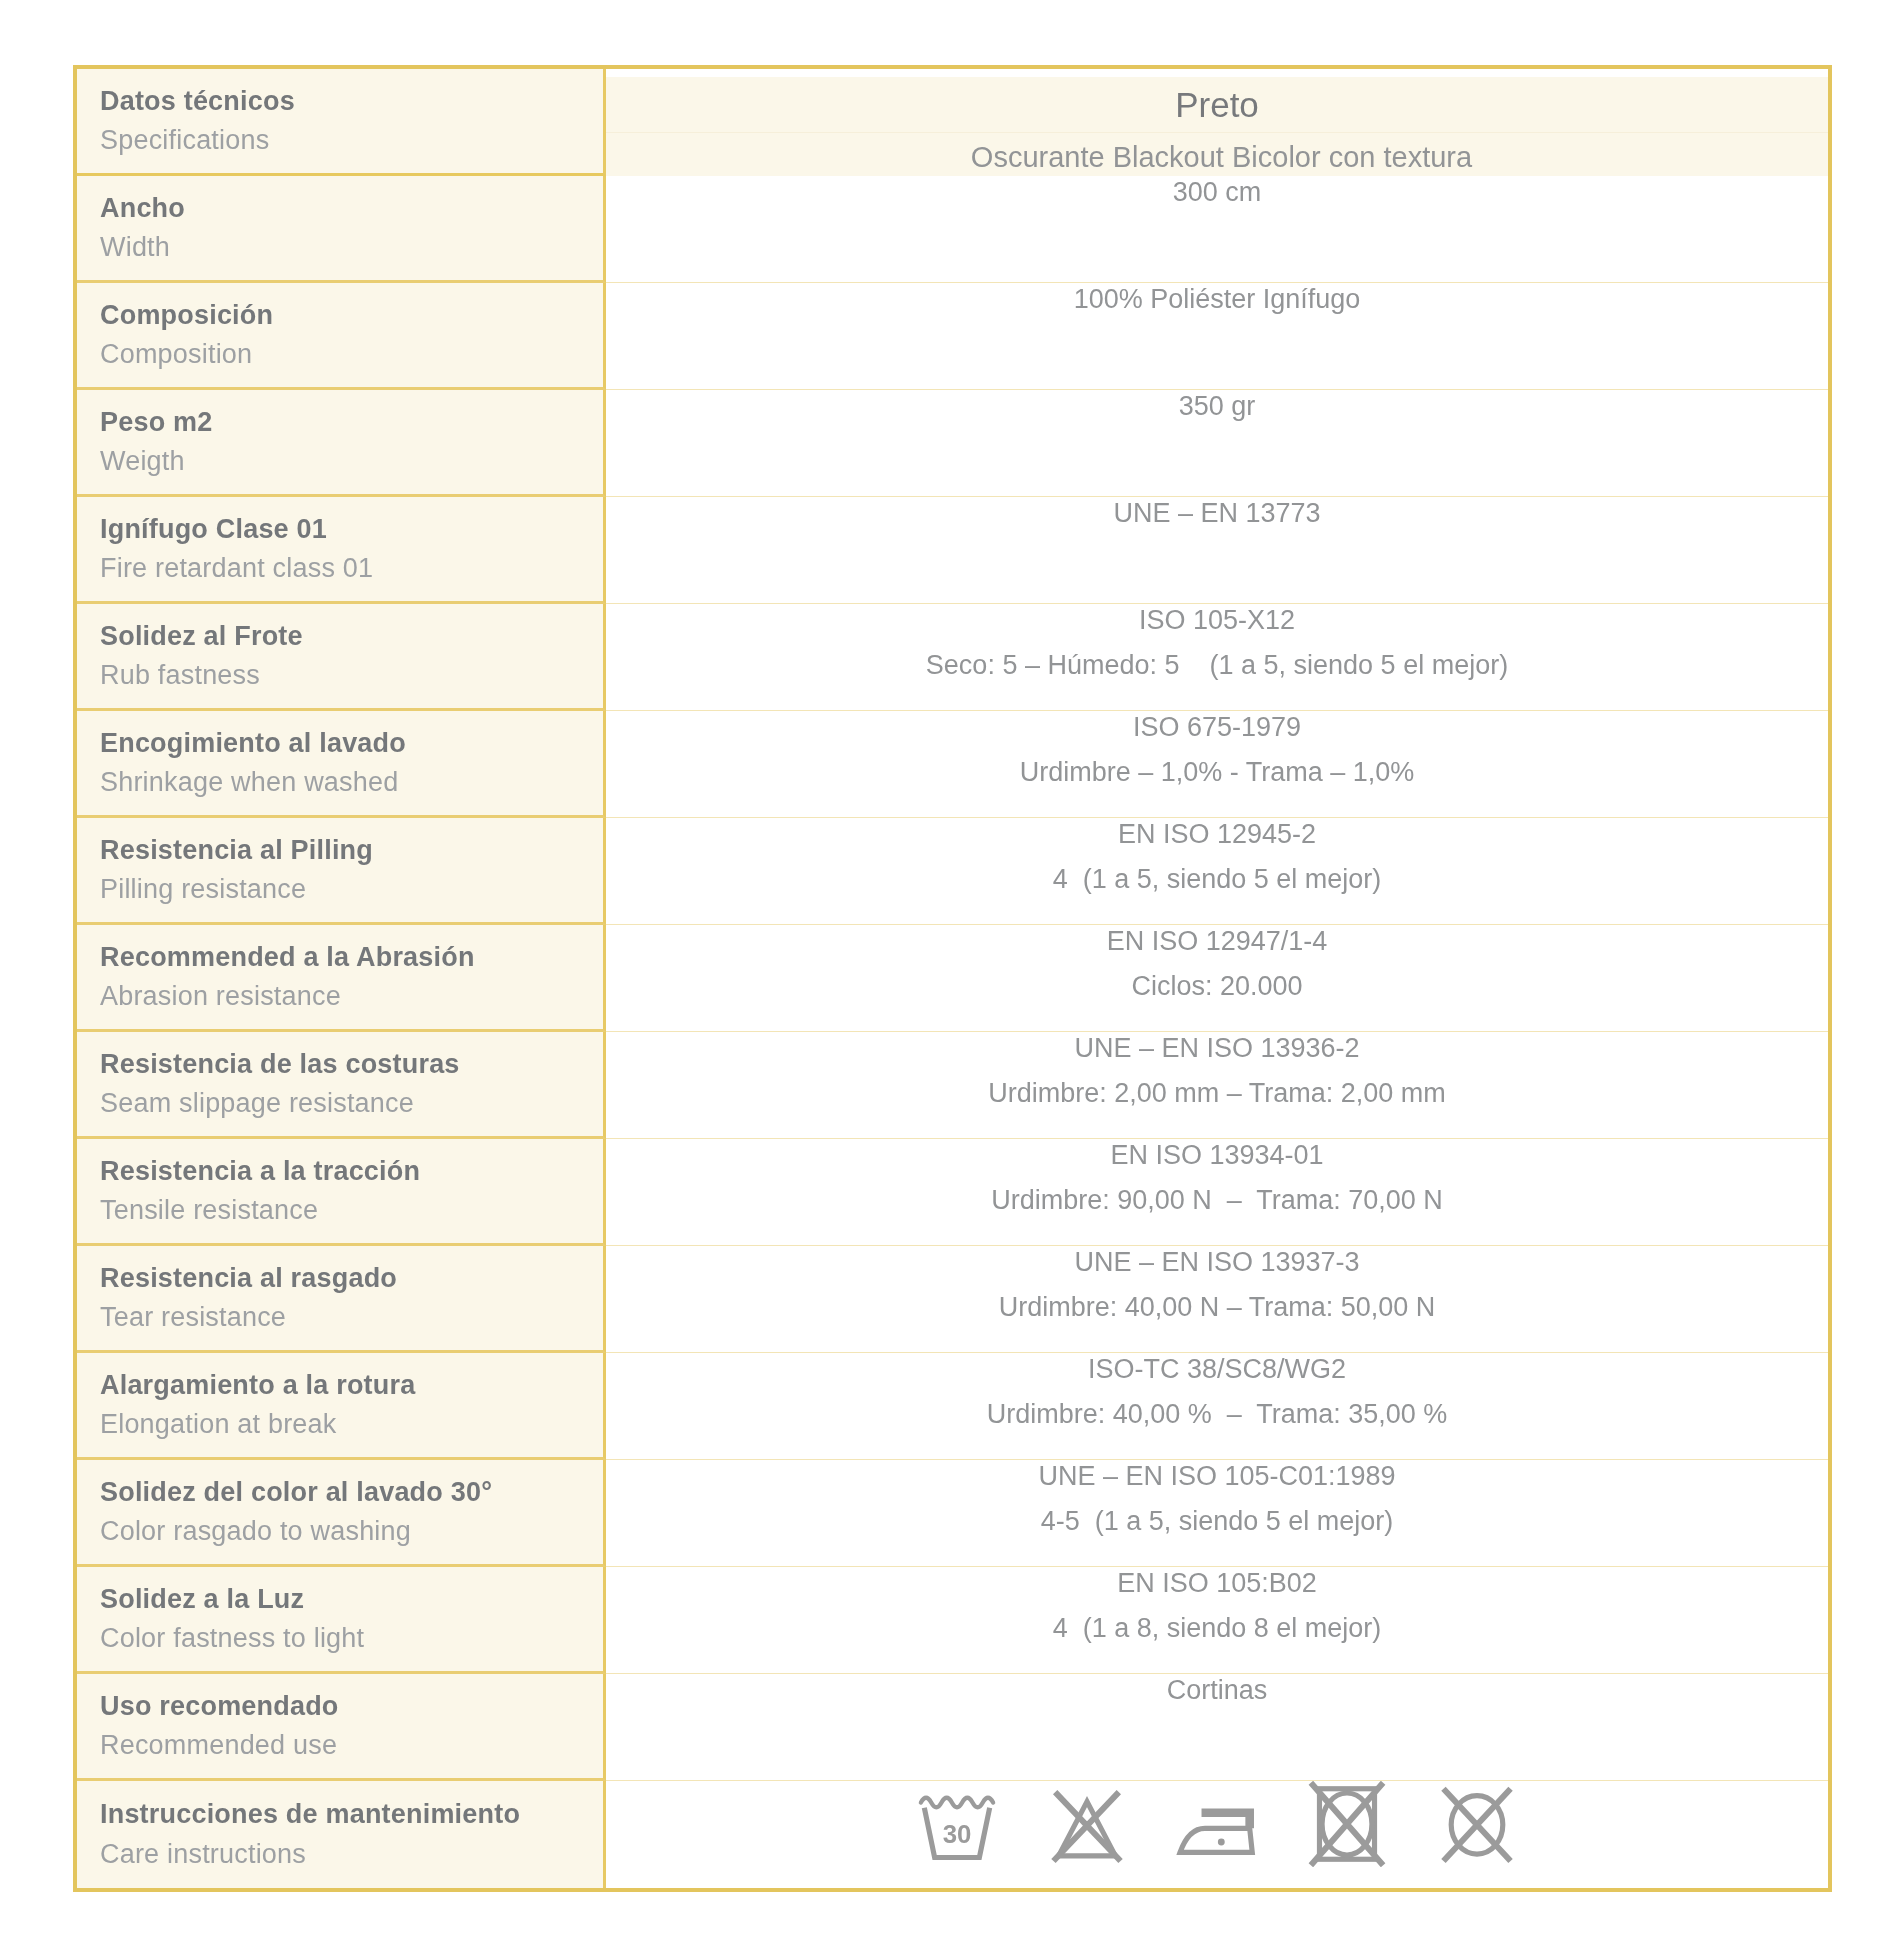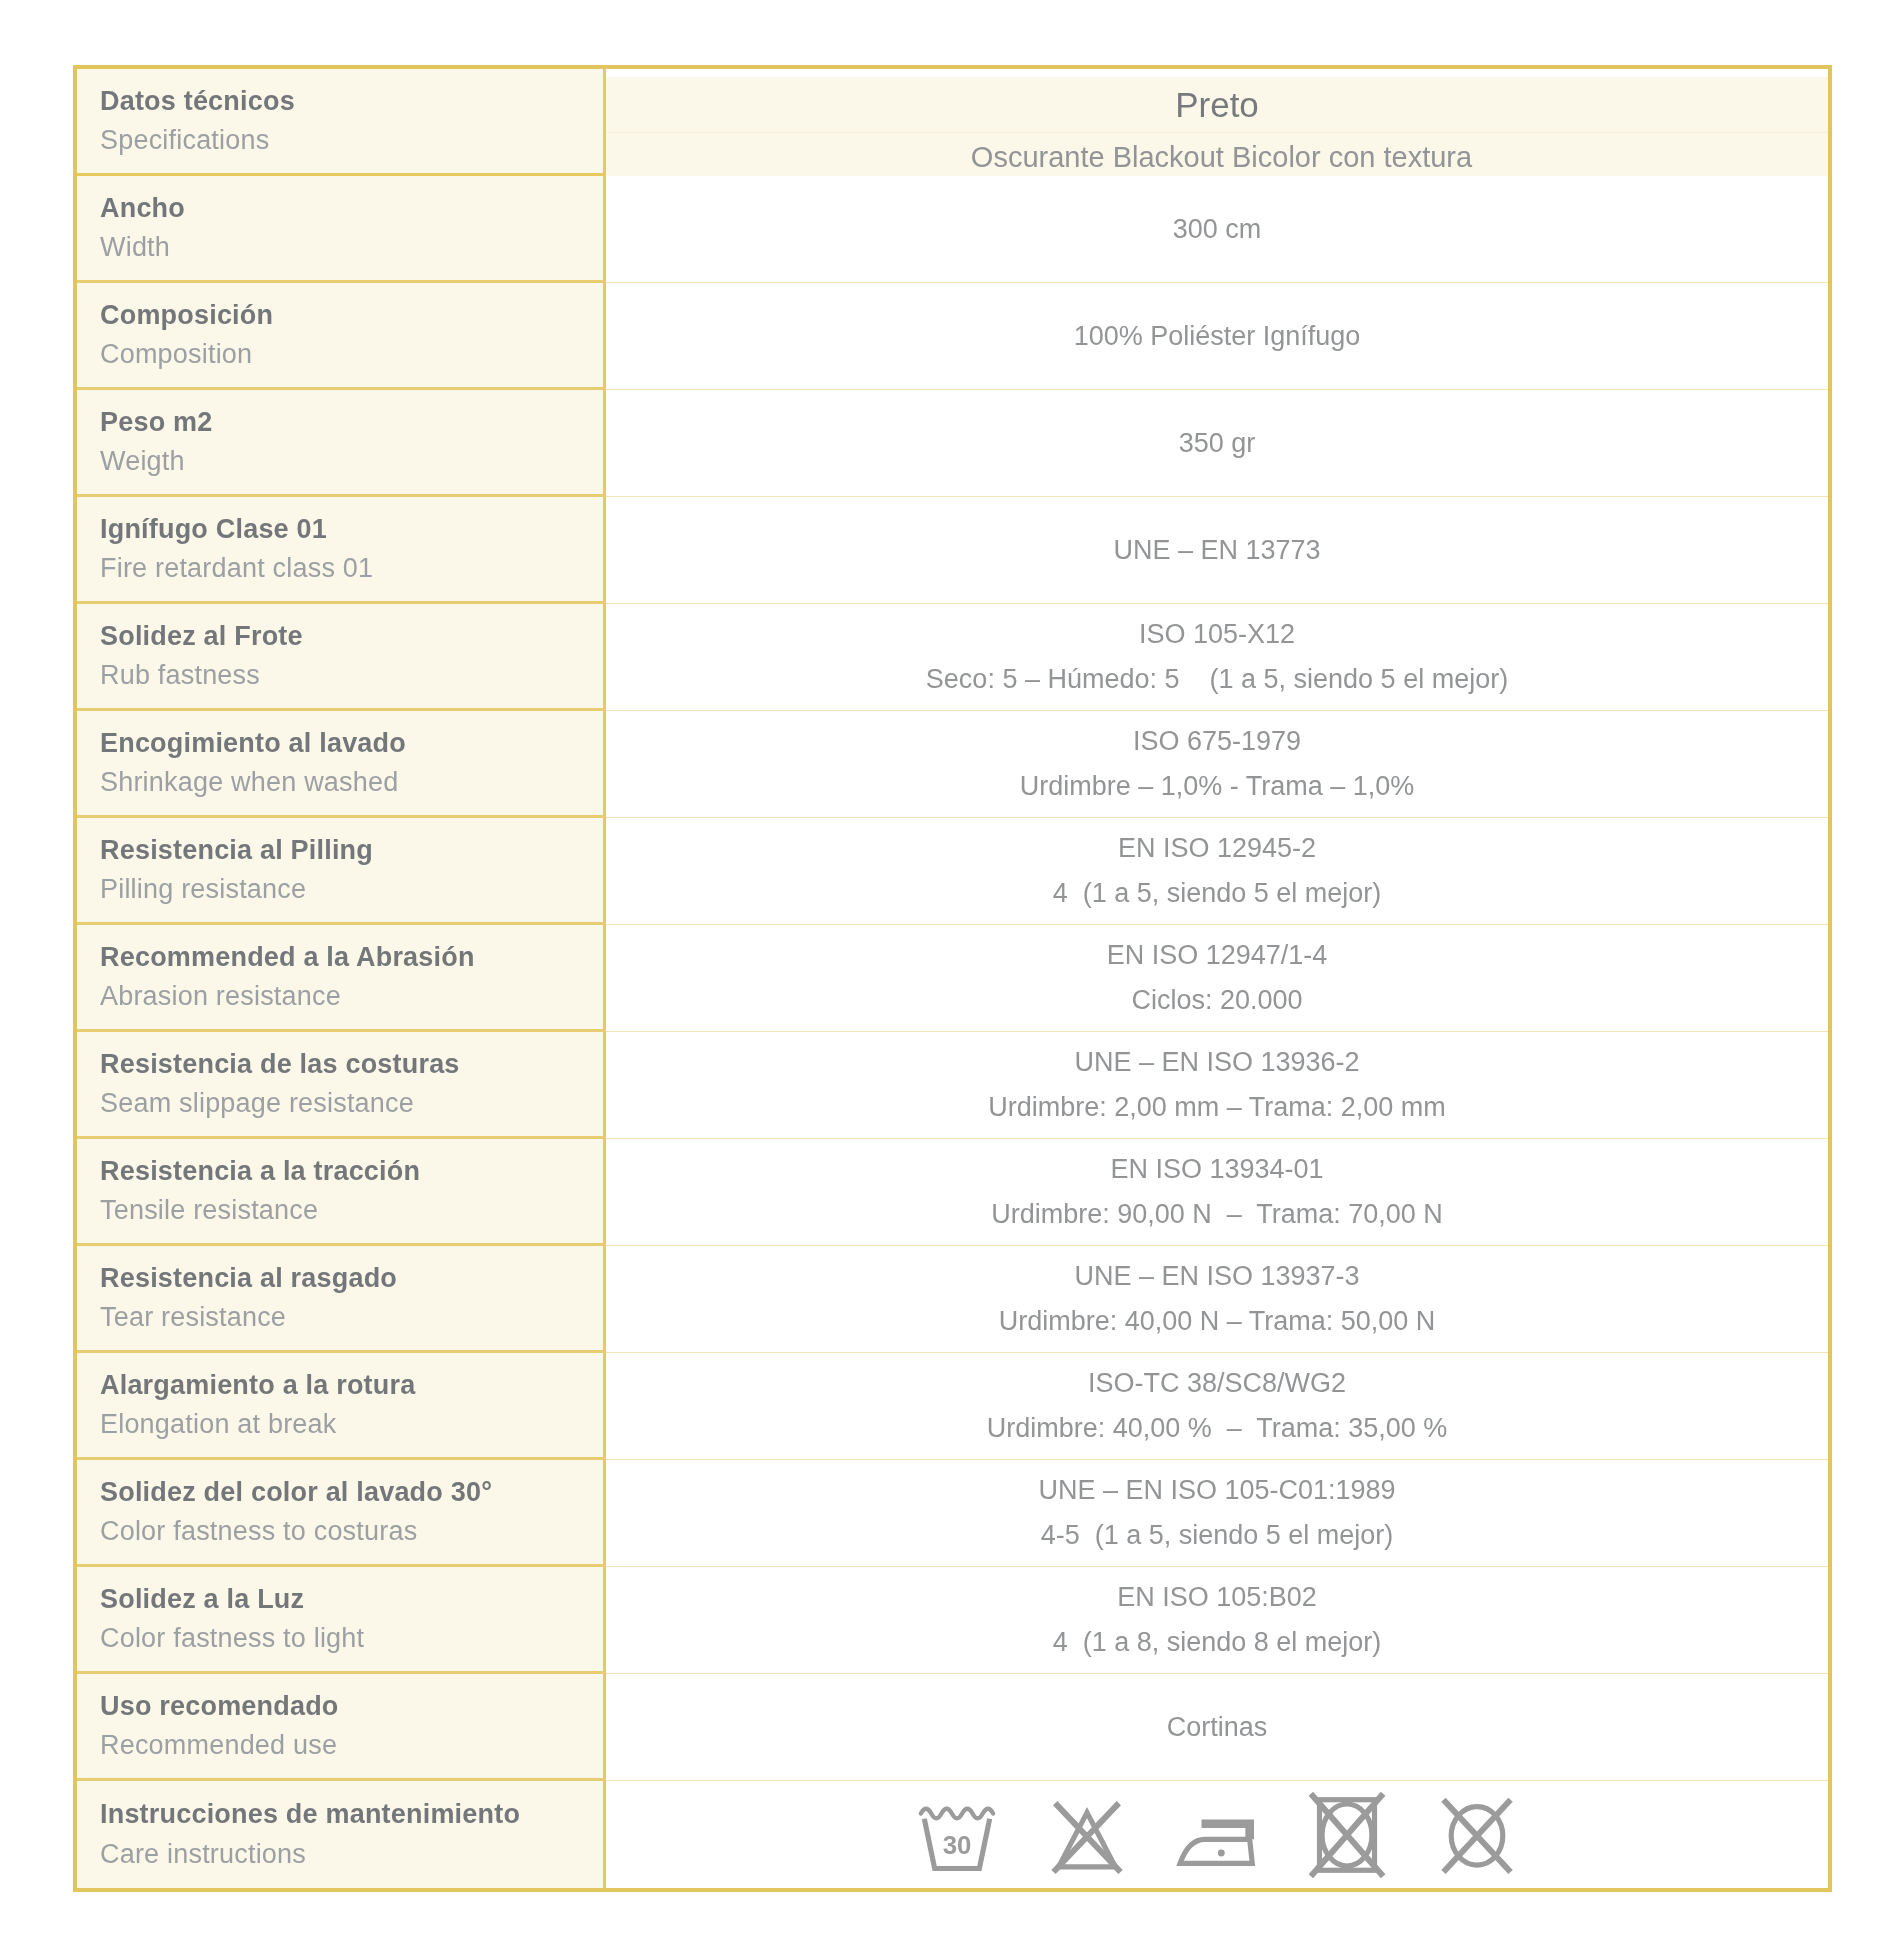--- a/index.html
+++ b/index.html
@@ -33,21 +33,20 @@
     padding-left: 23px;
     padding-right: 12.3px;
     gap: 8px;
   }
   .value-cell {
     flex: 1;
     background: #ffffff;
     border-bottom: 1.5px solid #f3e5b6;
     display: flex;
     flex-direction: column;
-    justify-content: center;
     align-items: center;
     gap: 12.3px;
     text-align: center;
   }
   #rows-container .row:last-child .label-cell,
   #rows-container .row:last-child .value-cell { border-bottom: none; }
 
   .label-es {
     font-size: 27px;
     font-weight: 600;
@@ -237,21 +236,21 @@
       <div class="label-en">Elongation at break</div>
     </div>
     <div class="cell value-cell">
             <div class="value-line">ISO-TC 38/SC8/WG2</div>
             <div class="value-line">Urdimbre: 40,00 %  –  Trama: 35,00 %</div>
           </div>
   </div>
         <div class="row">
     <div class="cell label-cell">
       <div class="label-es">Solidez del color al lavado 30°</div>
-      <div class="label-en">Color fastness to costuras</div>
+      <div class="label-en">Color rasgado to washing</div>
     </div>
     <div class="cell value-cell">
             <div class="value-line">UNE – EN ISO 105-C01:1989</div>
             <div class="value-line">4-5  (1 a 5, siendo 5 el mejor)</div>
           </div>
   </div>
         <div class="row">
     <div class="cell label-cell">
       <div class="label-es">Solidez a la Luz</div>
       <div class="label-en">Color fastness to light</div>

